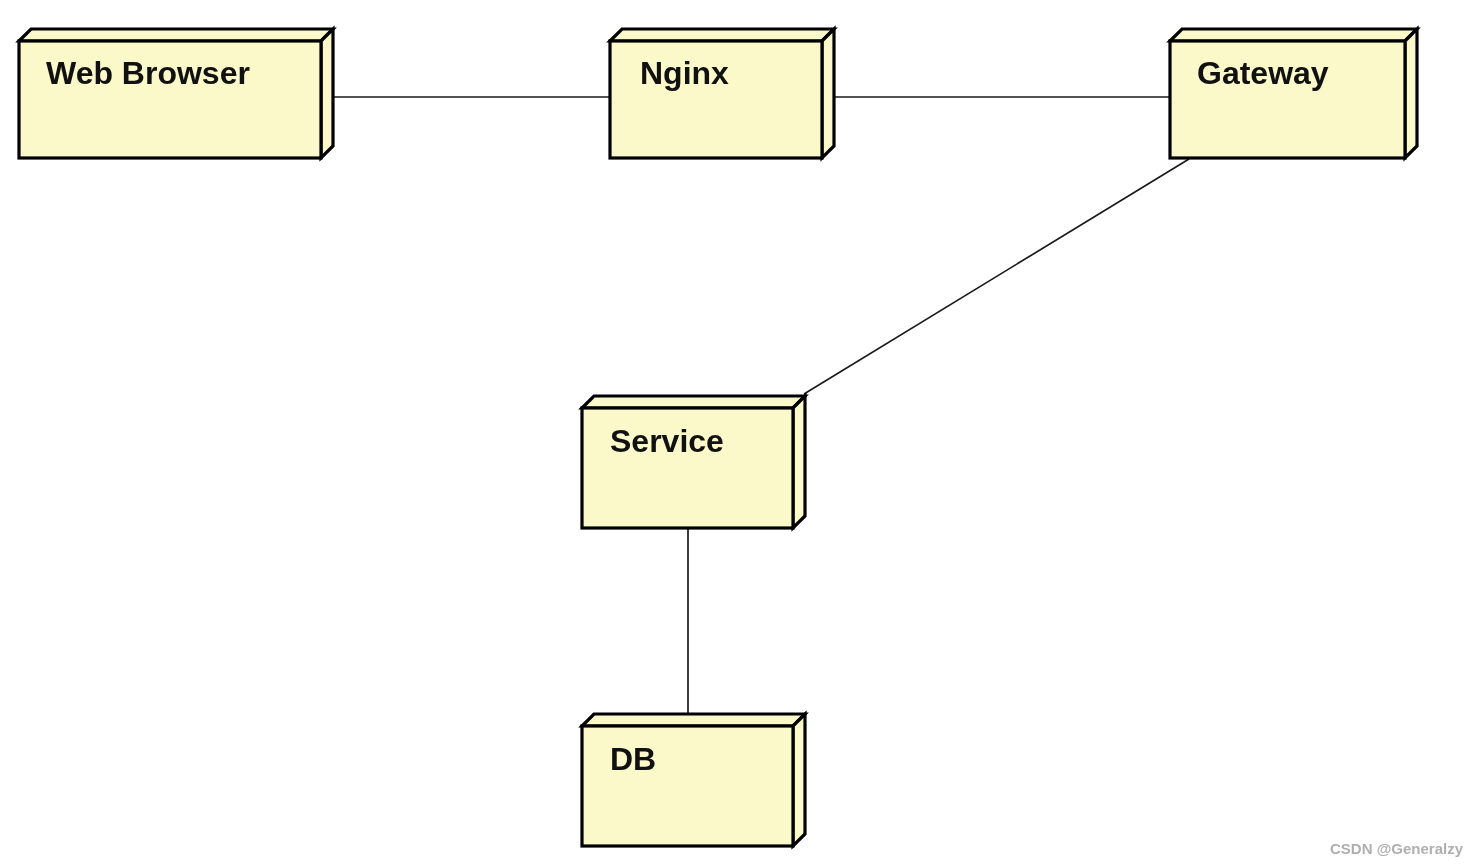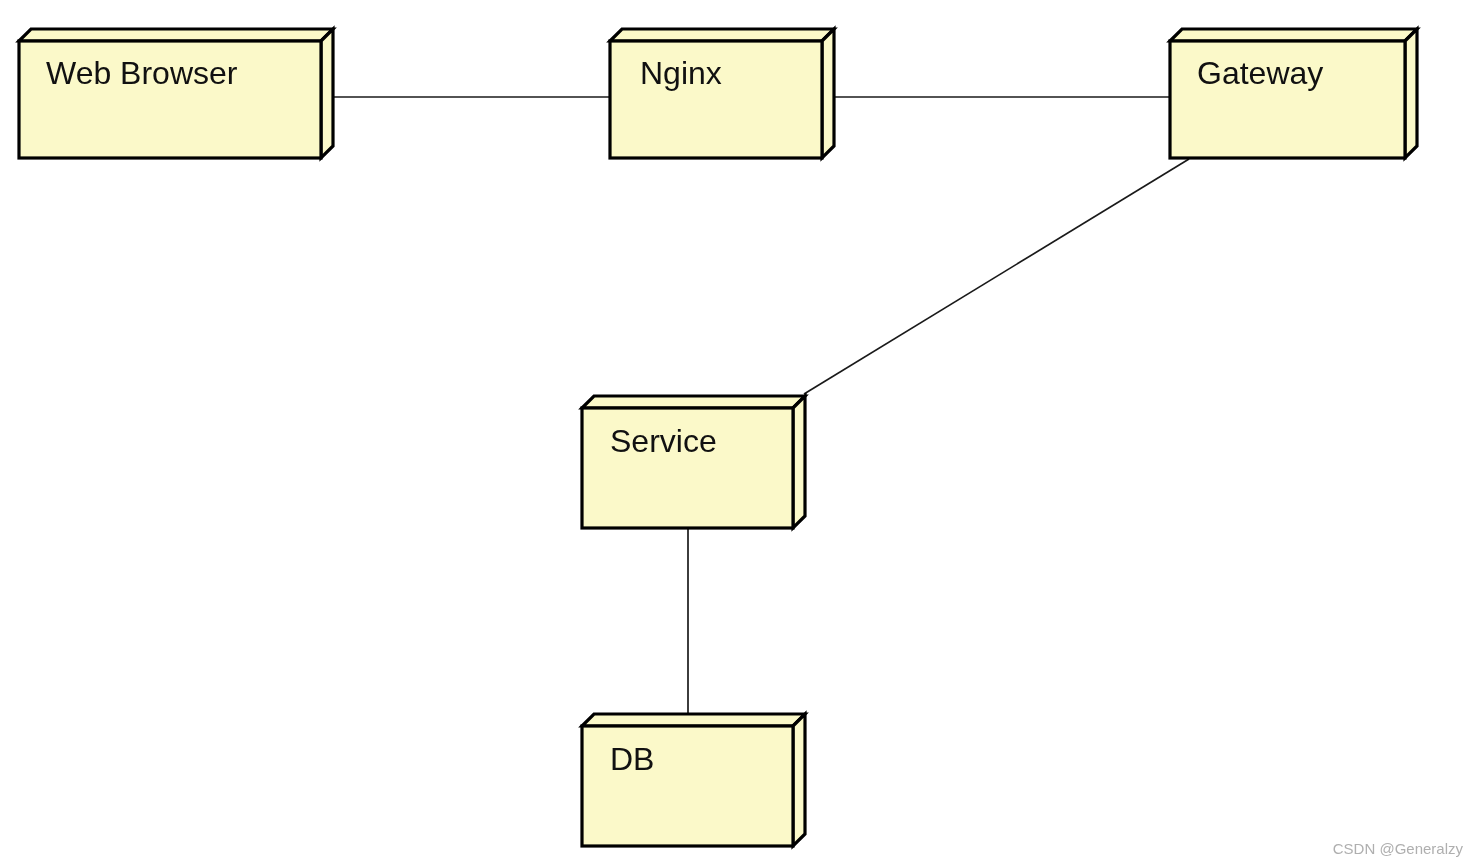--- a/index.html
+++ b/index.html
@@ -6,20 +6,21 @@
     margin: 0;
     padding: 0;
     background: #ffffff;
   }
   .stage {
     position: relative;
     width: 1477px;
     height: 867px;
     background: #ffffff;
     overflow: hidden;
+    font-weight: bold;
   }
   svg { display: block; }
   .face {
     fill: #FBF9C9;
     stroke: #000000;
     stroke-width: 3.2;
     stroke-linejoin: miter;
   }
   .node-label {
     font-family: "Liberation Sans", "DejaVu Sans", sans-serif;

